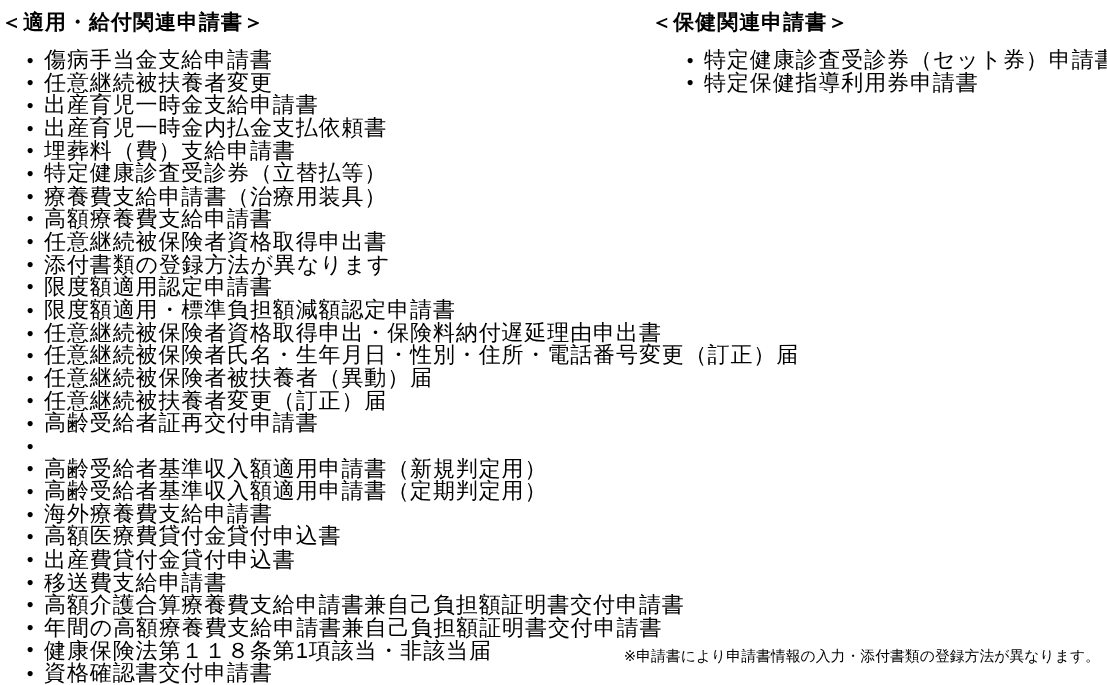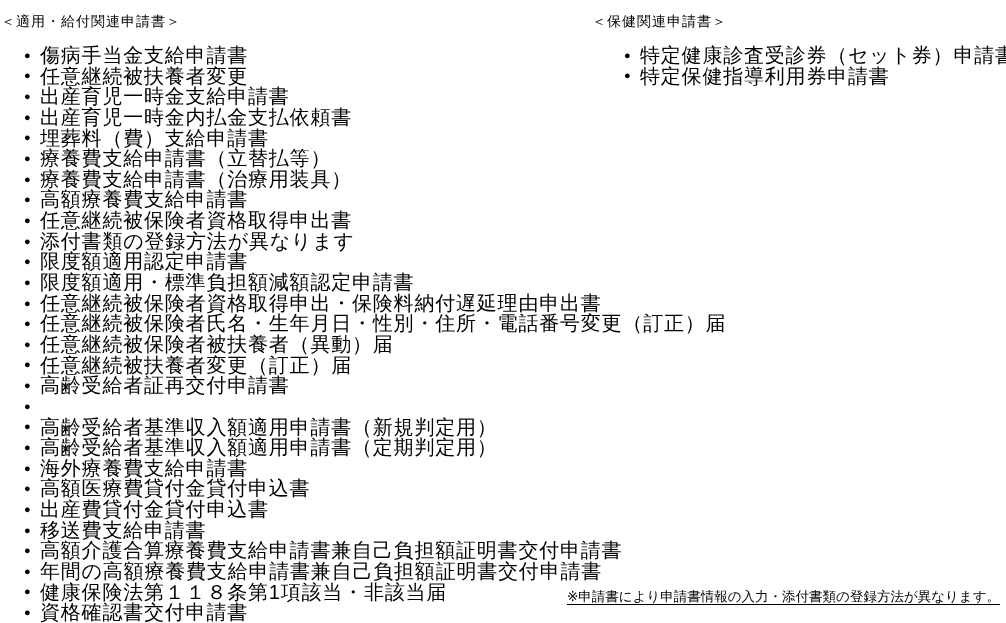--- a/index.html
+++ b/index.html
@@ -10,24 +10,25 @@
     position: relative;
     width: 1006px;
     height: 623px;
     overflow: hidden;
     background: #ffffff;
     color: #000000;
     font-family: "Liberation Sans", "DejaVu Sans", sans-serif;
   }
   .heading {
     position: absolute;
-    font-size: 14px;
+    font-size: 19px;
     line-height: 22px;
     letter-spacing: 1px;
     white-space: nowrap;
+    font-weight: bold;
   }
   #left-heading  { left: 1px;   top: 10px; }
   #right-heading { left: 592px; top: 10px; }
 
   .doc-list {
     position: absolute;
     margin: 0;
     padding: 0;
     list-style: none;
   }
@@ -49,21 +50,20 @@
     font-size: 20px;
     letter-spacing: 0.8px;
     line-height: 20.65px;
   }
   .footnote {
     position: absolute;
     left: 567px;
     top: 588px;
     font-size: 13.5px;
     line-height: 17px;
-    text-decoration: underline;
     text-underline-offset: 3px;
     white-space: nowrap;
   }
 </style>
 </head>
 <body style="background: rgb(255, 255, 255); color: rgb(0, 0, 0);">
 
 <div class="heading" id="left-heading">＜適用・給付関連申請書＞</div>
 
 <div class="heading" id="right-heading">＜保健関連申請書＞</div>
@@ -84,21 +84,21 @@
     <li>
     <span class="bullet">●</span>
     <span class="item-label">出産育児一時金内払金支払依頼書</span>
   </li>
     <li>
     <span class="bullet">●</span>
     <span class="item-label">埋葬料（費）支給申請書</span>
   </li>
     <li>
     <span class="bullet">●</span>
-    <span class="item-label">療養費支給申請書（立替払等）</span>
+    <span class="item-label">特定健康診査受診券（立替払等）</span>
   </li>
     <li>
     <span class="bullet">●</span>
     <span class="item-label">療養費支給申請書（治療用装具）</span>
   </li>
     <li>
     <span class="bullet">●</span>
     <span class="item-label">高額療養費支給申請書</span>
   </li>
     <li>

